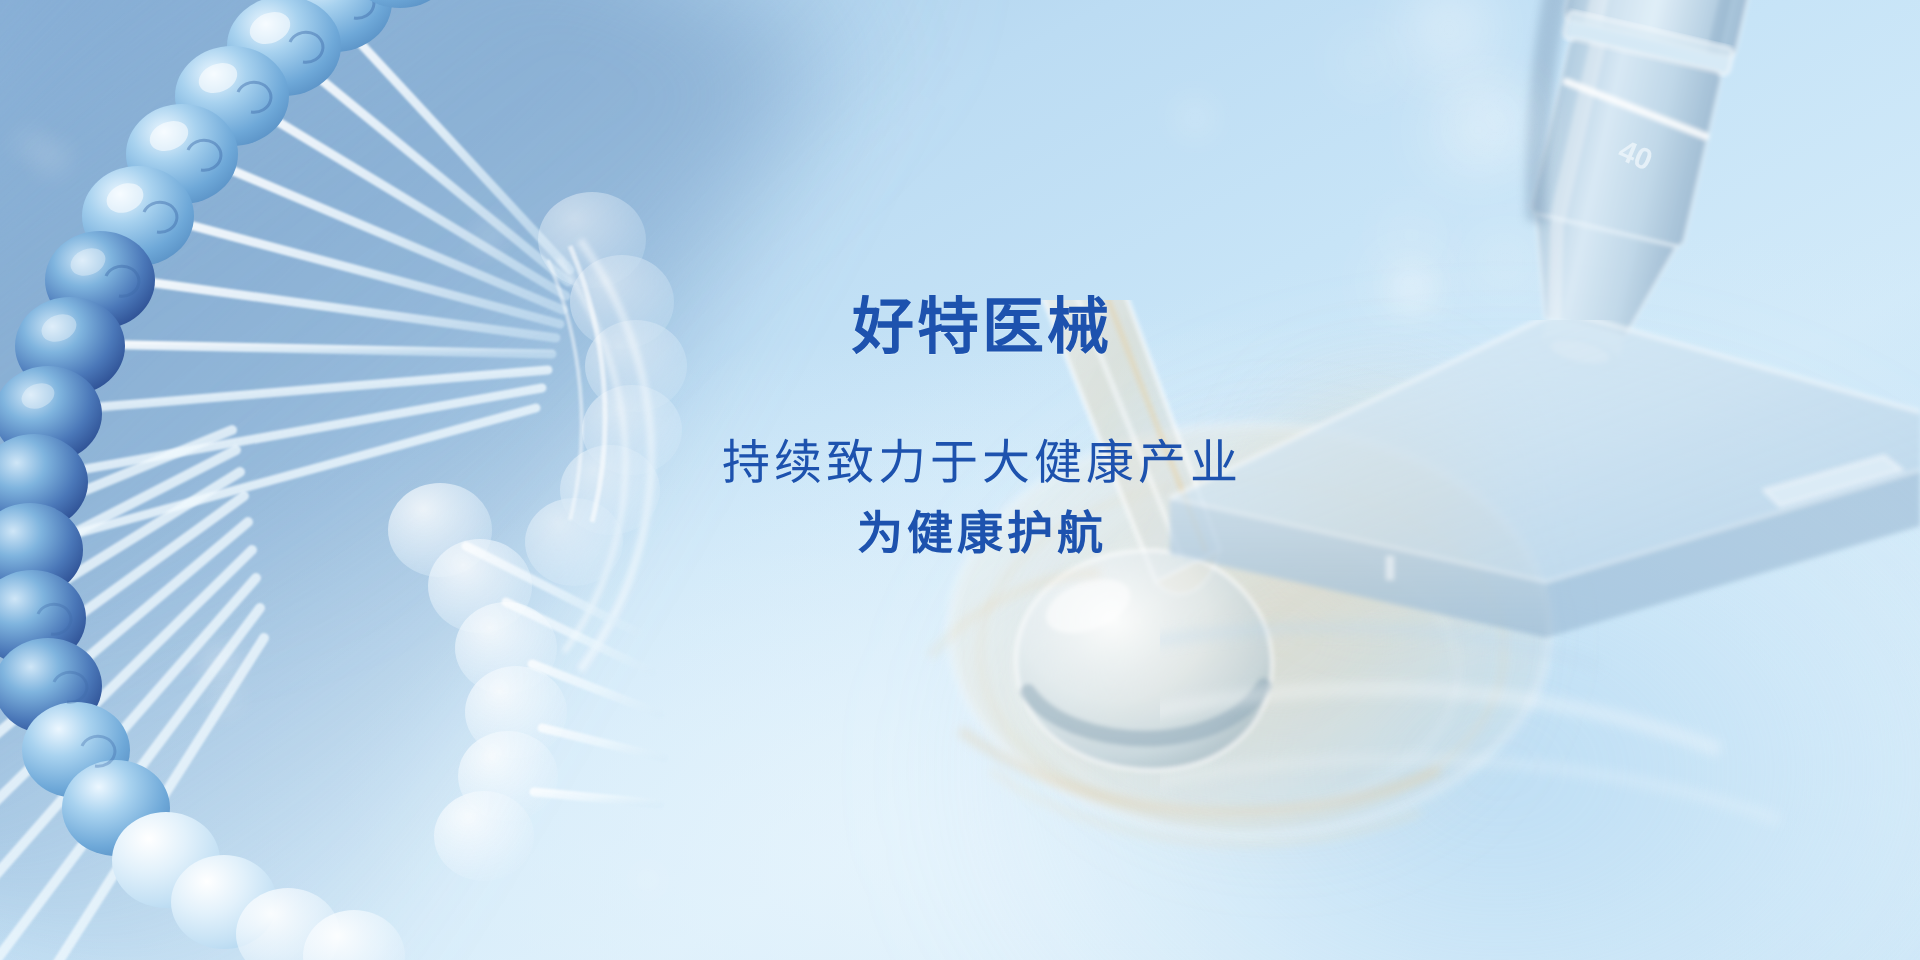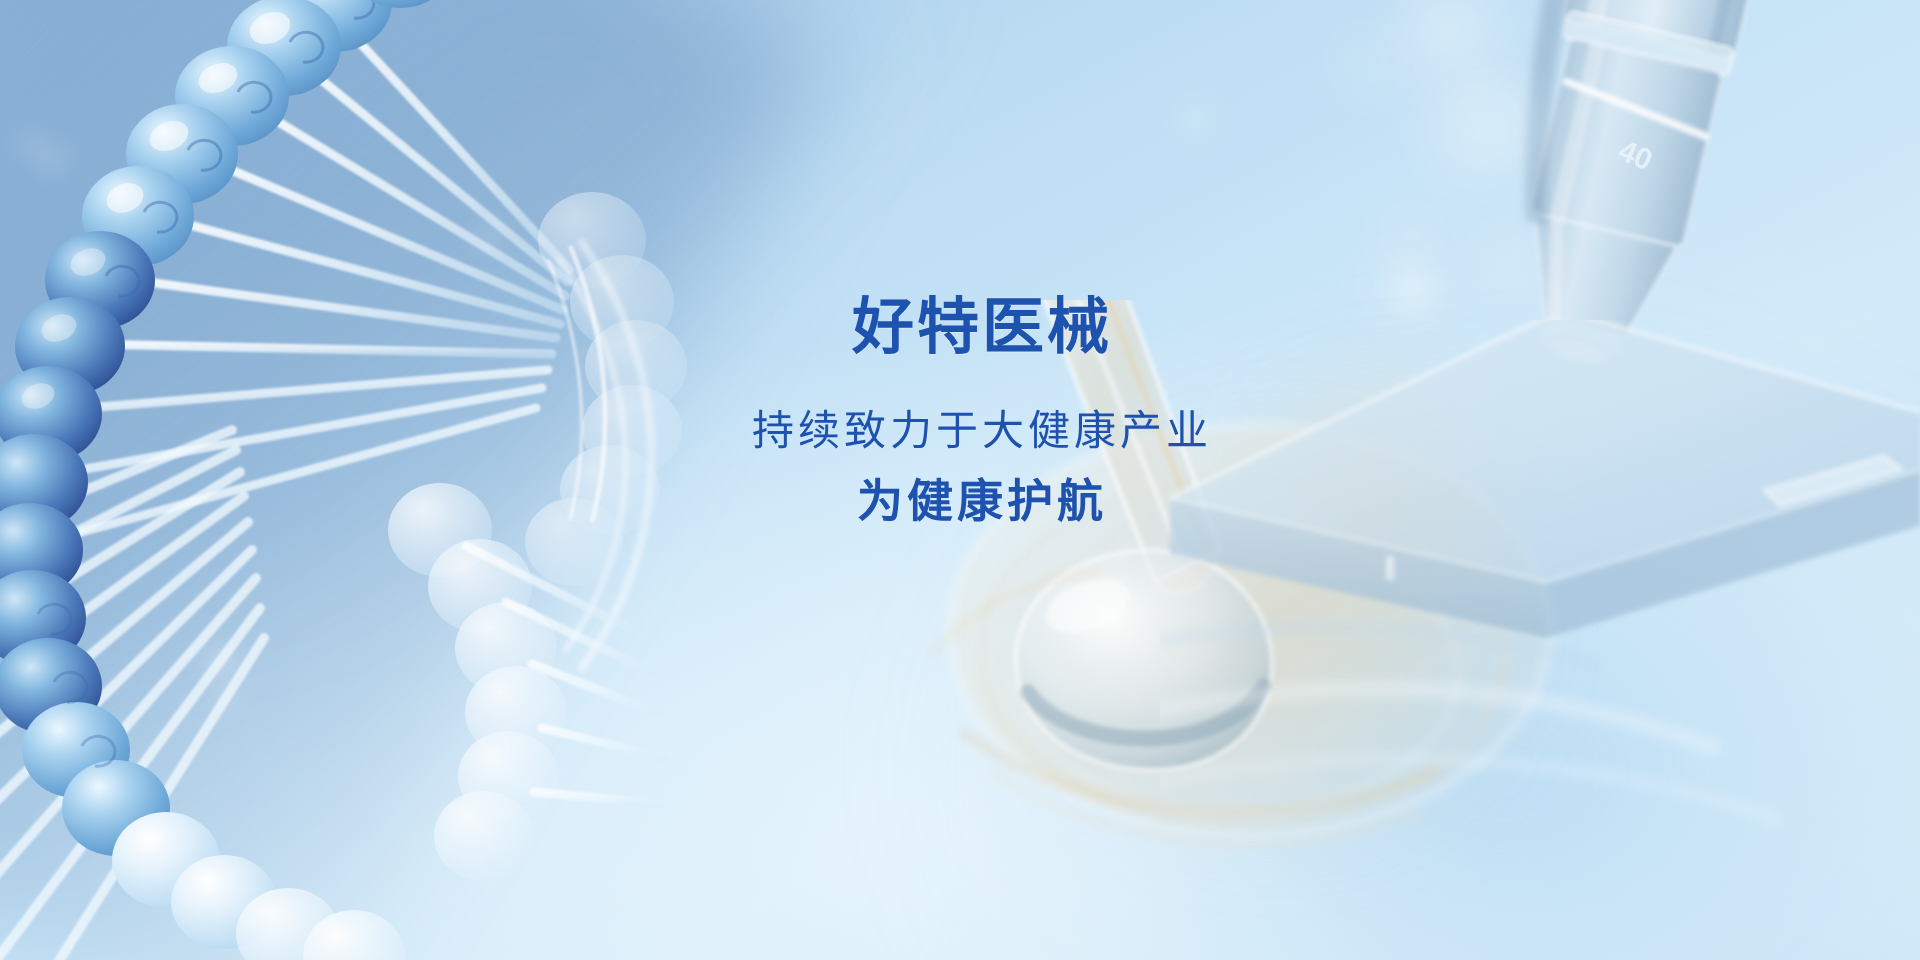--- a/index.html
+++ b/index.html
@@ -78,25 +78,24 @@
     padding-left:44px;
   }
   .headline{
     font-size:62px;line-height:1;font-weight:bold;
     letter-spacing:3px;
     color:#1d52ae;
     margin:0;
     text-shadow:0 1px 0 rgba(255,255,255,.25);
   }
   .subline{
-    font-size:42px;line-height:1;font-weight:400;
+    font-size:48px;line-height:1;font-weight:400;
     letter-spacing:4px;
     color:#1d52ae;
-    margin:55px 0 0 0;
-    font-family:Liberation Mono, monospace;
+    margin:81px 0 0 0;
   }
   .tagline{
     font-size:46px;line-height:1;font-weight:bold;
     letter-spacing:4px;
     color:#1d52ae;
     margin:23px 0 0 0;
   }
 </style>
 </head>
 <body>

